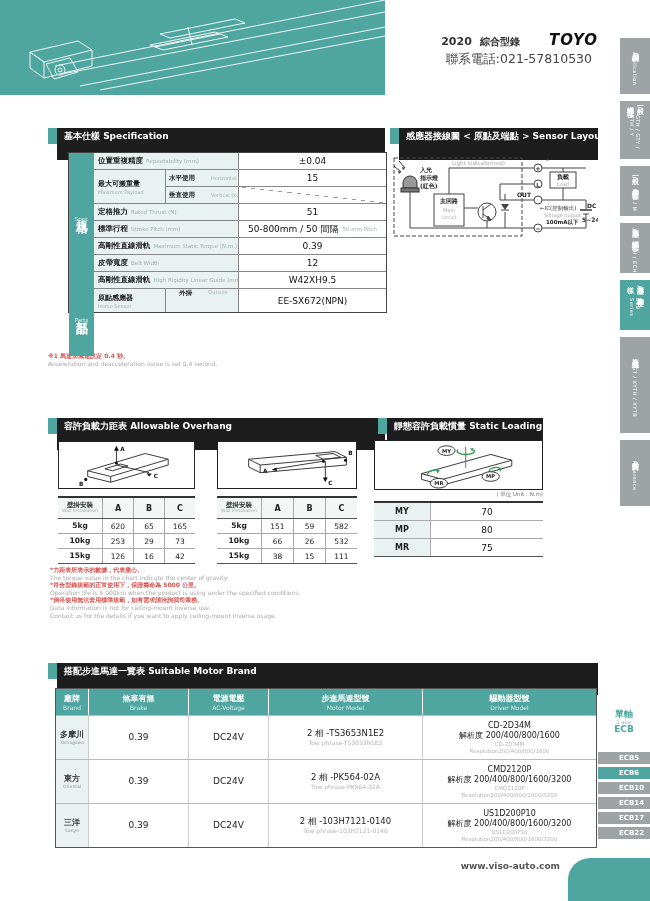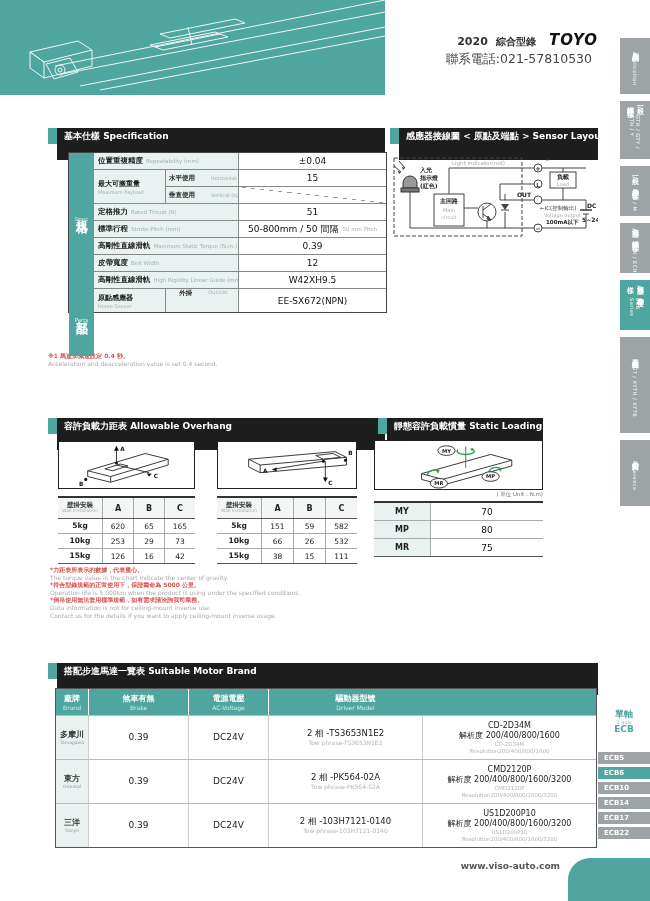--- a/index.html
+++ b/index.html
@@ -5,21 +5,21 @@
   html,body{margin:0;padding:0;background:#fff;}
   .page{position:relative;width:650px;height:901px;background:#fff;overflow:hidden;
         font-family:"DejaVu Sans","Liberation Sans",sans-serif;color:#222;}
 
   
   .banner{position:absolute;left:0;top:0;width:385px;height:95px;background:#4FA6A0;}
   .banner svg{display:block;width:100%;height:100%;}
   .cat-line{position:absolute;left:390px;top:30px;width:208px;text-align:right;white-space:nowrap;}
   .cat-year{font-size:11px;font-weight:bold;color:#333;}
   .cat-title{font-size:10px;font-weight:bold;color:#333;margin-left:3px;}
-  .cat-logo{font-size:15px;font-weight:bold;font-style:italic;color:#111;letter-spacing:1px;margin-left:8px;}
+  .cat-logo{font-size:15px;font-weight:bold;font-style:italic;color:#111;letter-spacing:1px;margin-left:24px;}
   .phone{position:absolute;left:390px;top:51px;width:202px;text-align:right;font-size:12.5px;color:#444;}
 
   
   .tabs{position:absolute;left:620px;top:38px;width:30px;}
   .tab{width:30px;background:#9EA4A6;color:#fff;margin-bottom:7px;
        writing-mode:vertical-rl;display:flex;align-items:center;justify-content:center;gap:2px;cursor:pointer;}
   .tab.active{background:#4FA6A0;}
   .tab .zh{font-size:7px;font-weight:bold;letter-spacing:1px;}
   .tab .en{font-size:5px;letter-spacing:.5px;}
 
@@ -113,21 +113,21 @@
   .mt-m2{font-size:6px;color:#B5B5B5;}
   .mt-d1,.mt-d2{font-size:8px;color:#222;}
   .mt-d3,.mt-d4{font-size:5.5px;color:#B5B5B5;}
 
   
   .ecb-group{position:absolute;left:598px;top:710px;width:52px;text-align:center;line-height:1.1;}
   .ecb-gzh{font-size:9px;font-weight:bold;color:#4FA6A0;}
   .ecb-gen{font-size:5px;color:#8FB5B1;}
   .ecb-gcode{font-size:9px;font-weight:bold;color:#4FA6A0;}
   .ecb-item{position:absolute;left:598px;width:52px;height:12px;background:#9EA4A6;color:#fff;
-            font-size:7px;font-weight:bold;line-height:12px;padding-left:6px;box-sizing:border-box;cursor:pointer;}
+            font-size:7px;font-weight:bold;line-height:12px;padding-left:21px;box-sizing:border-box;cursor:pointer;}
   .ecb-item.active{background:#4FA6A0;}
 
   
   .website{position:absolute;left:430px;top:861px;width:130px;text-align:right;font-size:9px;font-weight:bold;color:#555;}
   .corner{position:absolute;left:568px;top:858px;width:82px;height:43px;background:#4FA6A0;border-radius:22px 0 0 0;}
 
   svg text{font-family:"DejaVu Sans","Liberation Sans",sans-serif;}
 </style>
 </head>
 <body>
@@ -542,20 +542,24 @@
           <span class="mt-hen">Brand</span>
         </div>
       <div class="mt-hc c1">
           <span class="mt-hzh">煞車有無</span>
           <span class="mt-hen">Brake</span>
         </div>
       <div class="mt-hc c2">
           <span class="mt-hzh">電源電壓</span>
           <span class="mt-hen">AC-Voltage</span>
         </div>
+      <div class="mt-hc c3">
+          <span class="mt-hzh">步進馬達型號</span>
+          <span class="mt-hen">Motor Model</span>
+        </div>
       <div class="mt-hc c4">
           <span class="mt-hzh">驅動器型號</span>
           <span class="mt-hen">Driver Model</span>
         </div>
     </div>
     <div class="mt-row">
       <div class="mt-c c0 mt-brand">
           <span class="mt-bzh">多摩川</span>
           <span class="mt-ben">Tamagawa</span>
         </div>

